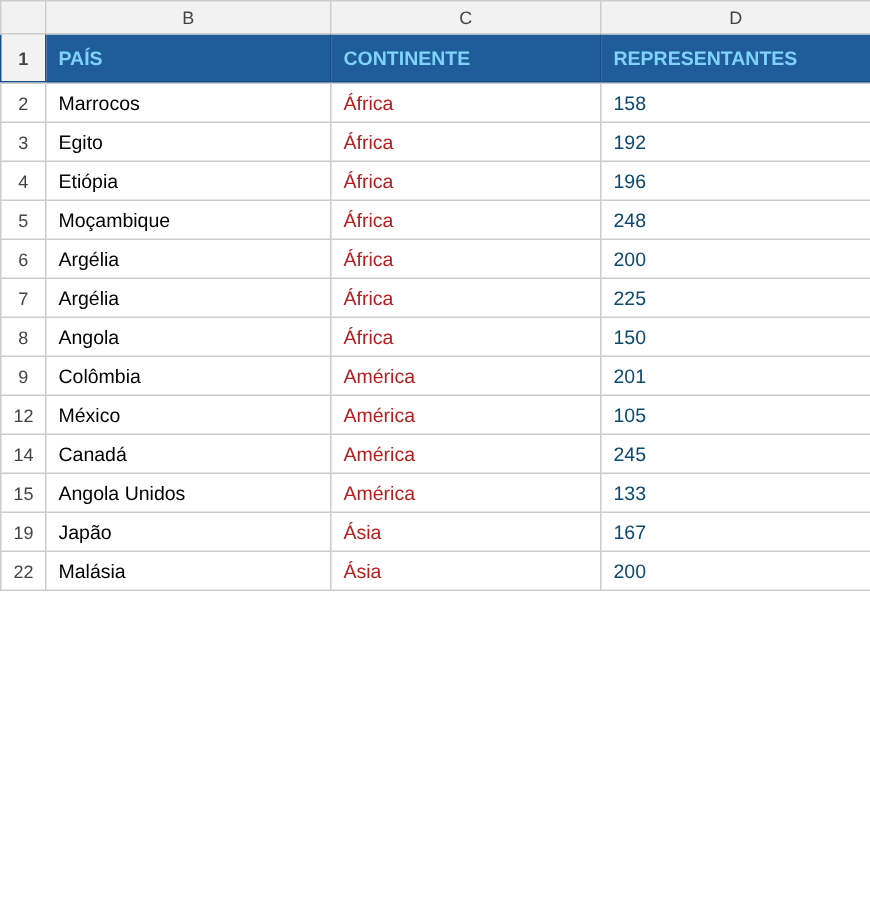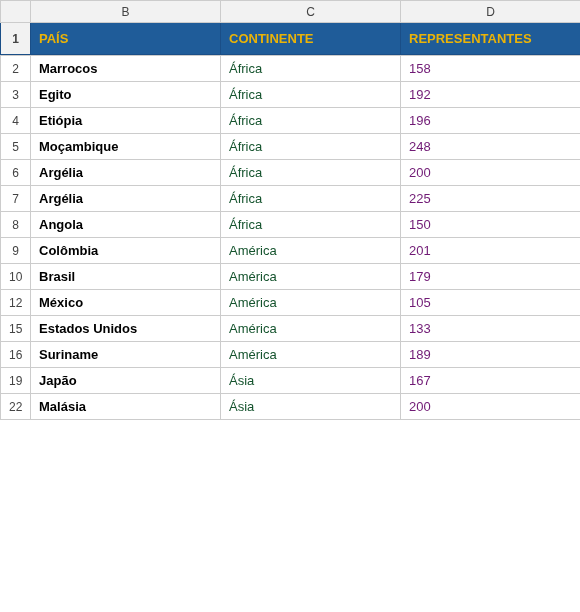--- a/index.html
+++ b/index.html
@@ -38,21 +38,21 @@
       border: 1px solid #ccc;
       text-align: center;
       font-size: 12px;
       color: #444;
       padding: 3px 4px;
       height: 22px;
     }
 
     .title-row td {
       background: #1F5C99;
-      color: #eab308;
+      color: #7dd3fc;
       font-weight: bold;
       border: 1px solid #1a4e87;
       padding: 6px 8px;
       height: 32px;
     }
 
     .data-row td {
       border: 1px solid #ccc;
       padding: 3px 8px;
       height: 26px;
@@ -71,29 +71,28 @@
       background: #f2f2f2;
       border: 1px solid #ccc;
       text-align: center;
       font-size: 12px;
       color: #444;
       padding: 2px 4px;
     }
 
     .cell-pais {
       color: #000;
-      font-weight: bold;
     }
 
     .cell-continente {
-      color: #14532d;
+      color: #b91c1c;
     }
 
     .cell-rep {
-      color: #701a75;
+      color: #0c4a6e;
     }
   </style>
 </head>
 <body>
 
 <table class="spreadsheet">
 
   <colgroup>
     <col style="width:30px">
     <col style="width:190px">
@@ -168,42 +167,36 @@
           <td class="cell-continente">África</td>
           <td class="cell-rep">150</td>
         </tr>
         <tr class="data-row">
           <td class="row-num">9</td>
           <td class="cell-pais">Colômbia</td>
           <td class="cell-continente">América</td>
           <td class="cell-rep">201</td>
         </tr>
         <tr class="data-row">
-          <td class="row-num">10</td>
-          <td class="cell-pais">Brasil</td>
-          <td class="cell-continente">América</td>
-          <td class="cell-rep">179</td>
-        </tr>
-        <tr class="data-row">
           <td class="row-num">12</td>
           <td class="cell-pais">México</td>
           <td class="cell-continente">América</td>
           <td class="cell-rep">105</td>
         </tr>
         <tr class="data-row">
+          <td class="row-num">14</td>
+          <td class="cell-pais">Canadá</td>
+          <td class="cell-continente">América</td>
+          <td class="cell-rep">245</td>
+        </tr>
+        <tr class="data-row">
           <td class="row-num">15</td>
-          <td class="cell-pais">Estados Unidos</td>
+          <td class="cell-pais">Angola Unidos</td>
           <td class="cell-continente">América</td>
           <td class="cell-rep">133</td>
-        </tr>
-        <tr class="data-row">
-          <td class="row-num">16</td>
-          <td class="cell-pais">Suriname</td>
-          <td class="cell-continente">América</td>
-          <td class="cell-rep">189</td>
         </tr>
         <tr class="data-row">
           <td class="row-num">19</td>
           <td class="cell-pais">Japão</td>
           <td class="cell-continente">Ásia</td>
           <td class="cell-rep">167</td>
         </tr>
         <tr class="data-row">
           <td class="row-num">22</td>
           <td class="cell-pais">Malásia</td>

